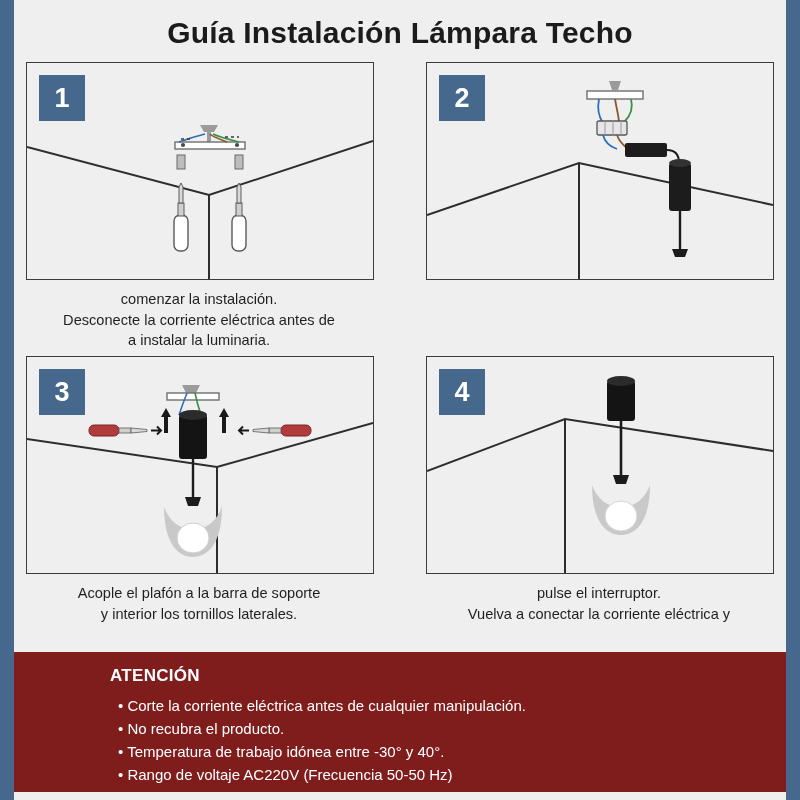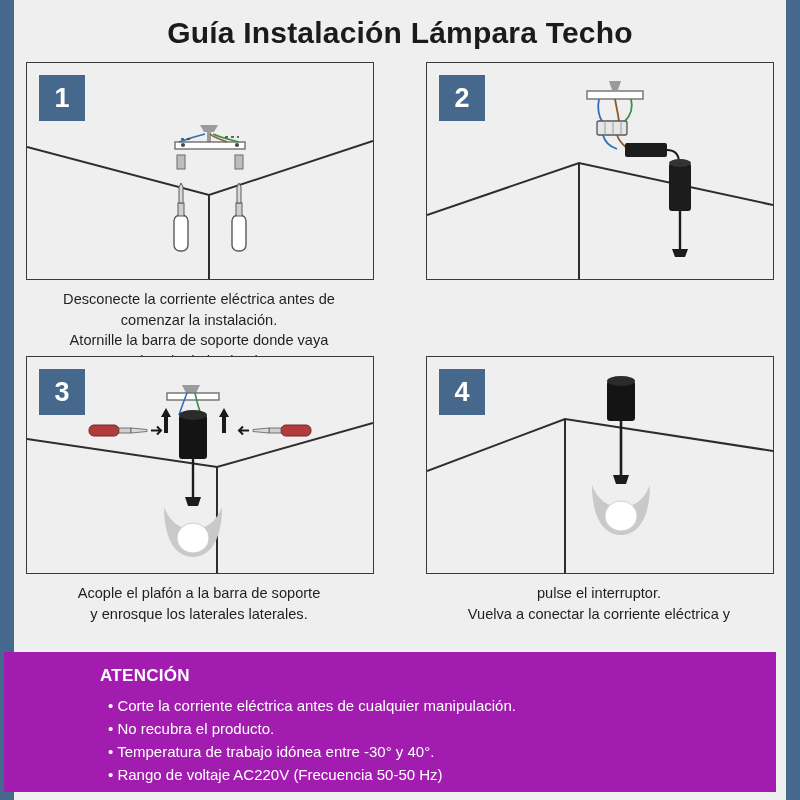--- a/index.html
+++ b/index.html
@@ -84,25 +84,25 @@
     width: 346px;
     text-align: center;
     font-size: 14.6px;
     line-height: 20.5px;
     color: #1f1f1f;
   }
   .caption div { white-space: pre; }
 
   .footer {
     position: absolute;
-    left: 4px;
+    left: 14px;
     top: 652px;
     width: 772px;
     height: 140px;
-    background: #a21caf;
+    background: #7f1d1d;
     color: #ffffff;
   }
   .footer .inner {
     padding: 14px 0 0 96px;
   }
   .footer h2 {
     margin: 0 0 6px 0;
     font-size: 17px;
     font-weight: bold;
     letter-spacing: 0.3px;
@@ -163,23 +163,22 @@
 
             <g>
               <rect x="205" y="152" width="14" height="36" rx="6" fill="#ffffff" stroke="#5a5a5a" stroke-width="1.4"></rect>
               <rect x="209" y="140" width="6" height="13" fill="#cfcfcf" stroke="#5a5a5a" stroke-width="1"></rect>
               <path d="M210,140 L214,140 L214,124 L212,120 L210,124 z" fill="#d9d9d9" stroke="#5a5a5a" stroke-width="1"></path>
             </g>
           </svg>
           <div class="badge">1</div>
         </div>
         <div class="caption">
+          <div>comenzar la instalación.</div>
           <div>Desconecte la corriente eléctrica antes de</div>
-          <div>comenzar la instalación.</div>
-          <div>Atornille la barra de soporte donde vaya</div>
           <div>a instalar la luminaria.</div>
         </div>
       </div>
 
       <div class="cell c2">
         <div class="panel">
           <svg width="346" height="216" viewBox="0 0 346 216">
             <rect x="0" y="0" width="346" height="216" fill="#efefef"></rect>
             <path d="M0,152 L152,100 L346,142" fill="none" stroke="#2d2d2d" stroke-width="2"></path>
             <path d="M152,100 L152,216" fill="none" stroke="#2d2d2d" stroke-width="2"></path>
@@ -248,21 +247,21 @@
             <path d="M166,102 L166,140" fill="none" stroke="#1c1c1c" stroke-width="2.4"></path>
             <path d="M158,140 h16 l-3,9 h-10 z" fill="#1c1c1c"></path>
 
             <path d="M137,150 C137,186 151,200 166,200 C181,200 195,186 195,150 C188,168 176,172 166,172 C156,172 144,168 137,150 z" fill="#c9c9c9"></path>
             <ellipse cx="166" cy="181" rx="16" ry="15" fill="#ffffff" stroke="#cfcfcf" stroke-width="1"></ellipse>
           </svg>
           <div class="badge">3</div>
         </div>
         <div class="caption">
           <div>Acople el plafón a la barra de soporte</div>
-          <div>y enrosque los laterales laterales.</div>
+          <div>y interior los tornillos laterales.</div>
         </div>
       </div>
 
       <div class="cell c4">
         <div class="panel">
           <svg width="346" height="216" viewBox="0 0 346 216">
             <rect x="0" y="0" width="346" height="216" fill="#efefef"></rect>
             <path d="M0,114 L138,62 L346,94" fill="none" stroke="#2d2d2d" stroke-width="2"></path>
             <path d="M138,62 L138,216" fill="none" stroke="#2d2d2d" stroke-width="2"></path>
 

